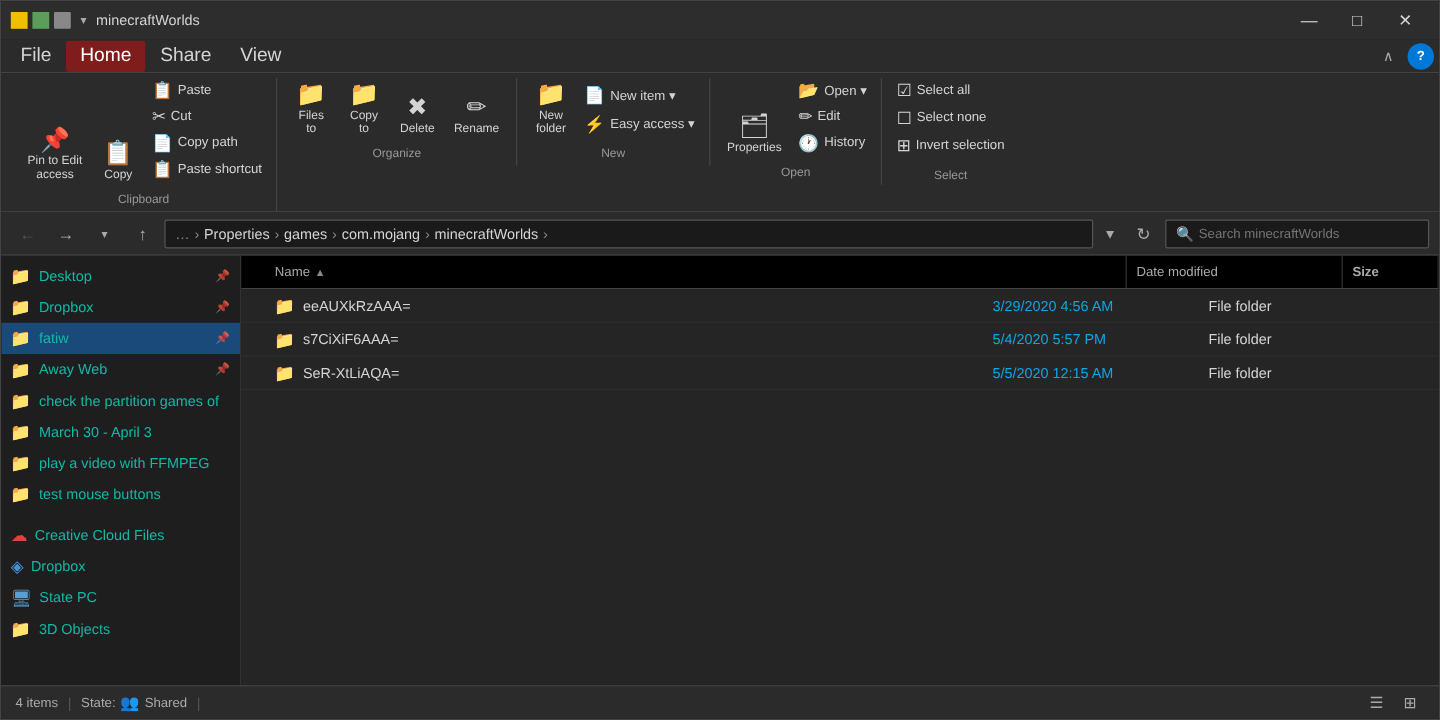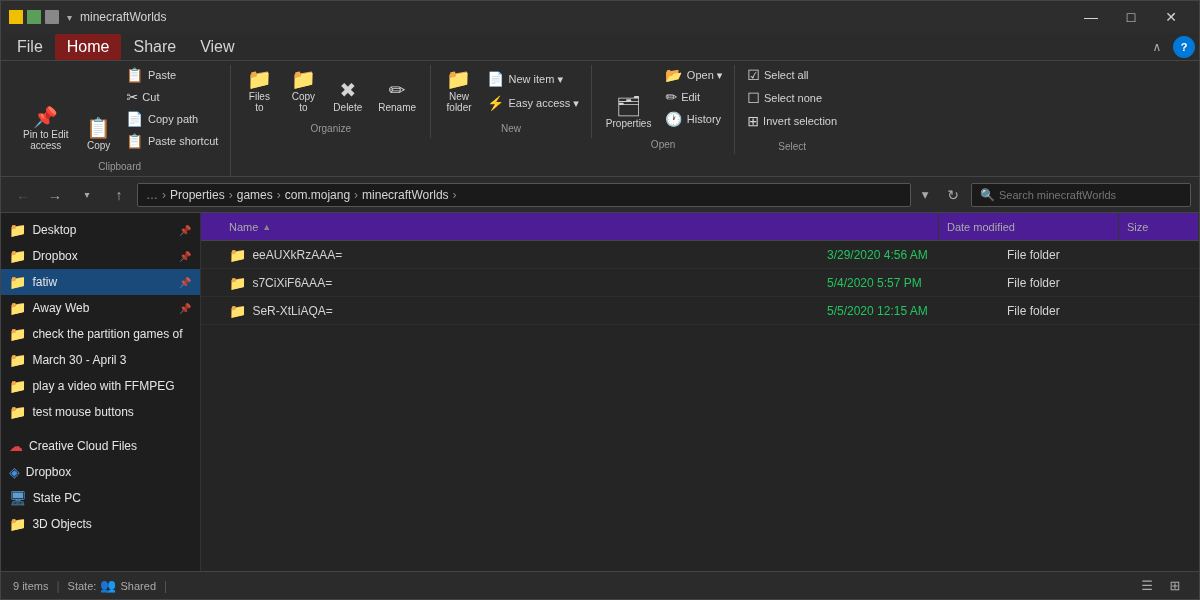--- a/index.html
+++ b/index.html
@@ -327,61 +327,61 @@
       display: flex;
       align-items: center;
       padding: 4px 8px;
       cursor: pointer;
       gap: 6px;
       height: 26px;
     }
     .sidebar-item.selected { background: #1a4a7a; }
 
     .sidebar-icon { font-size: 14px; flex-shrink: 0; }
-    .sidebar-label { font-size: 12px; color: #e5e5e5; flex: 1; white-space: nowrap; overflow: hidden; text-overflow: ellipsis; }
+    .sidebar-label { font-size: 12px; color: #14b8a6; flex: 1; white-space: nowrap; overflow: hidden; text-overflow: ellipsis; }
 
     .sidebar-pin {
       color: #888;
       font-size: 10px;
       opacity: 0.7;
     }
 
     
     .file-area {
       flex: 1;
       display: flex;
       flex-direction: column;
       overflow: hidden;
       background: #252525;
     }
 
     .file-list-header {
       display: flex;
       align-items: center;
-      background: #4c1d95;
+      background: #000000;
       border-bottom: 1px solid #444;
       height: 28px;
       flex-shrink: 0;
     }
 
     .file-col-header {
       padding: 0 8px;
       font-size: 11px;
       color: #aaa;
       cursor: pointer;
       display: flex;
       align-items: center;
       gap: 4px;
       height: 100%;
       border-right: 1px solid #333;
     }
     .col-name { flex: 1; min-width: 200px; }
     .col-date { width: 180px; align-items: center; }
     .col-type { width: 120px; }
-    .col-size { width: 80px; }
+    .col-size { width: 80px; font-weight: bold; }
 
     .sort-arrow { font-size: 9px; color: #888; }
 
     .file-list {
       flex: 1;
       overflow-y: auto;
     }
 
     .file-list::-webkit-scrollbar { width: 6px; }
     .file-list::-webkit-scrollbar-track { background: #252525; }
@@ -405,21 +405,21 @@
       font-size: 12px;
       color: #d4d4d4;
     }
 
     .file-icon { font-size: 14px; color: #f0c000; }
 
     .file-date {
       width: 180px;
       padding: 0 8px;
       font-size: 12px;
-      color: #22c55e;
+      color: #0ea5e9;
     }
 
     .file-type {
       width: 120px;
       padding: 0 8px;
       font-size: 12px;
       color: #d4d4d4;
     }
 
     .file-size {
@@ -782,21 +782,21 @@
           <div class="file-date">5/5/2020 12:15 AM</div>
           <div class="file-type">File folder</div>
           <div class="file-size"></div>
         </div>
       </div>
 
     </div>
   </div>
 
   <div class="status-bar">
-    <span class="status-text">9 items</span>
+    <span class="status-text">4 items</span>
     <span class="status-divider">|</span>
     <div class="status-shared">
       <span>State:</span>
       <span style="font-size:13px;">👥</span>
       <span>Shared</span>
     </div>
     <span class="status-divider">|</span>
     <div class="status-right">
       <button class="view-btn" title="Details view">☰</button>
       <button class="view-btn" title="Large icons">⊞</button>

